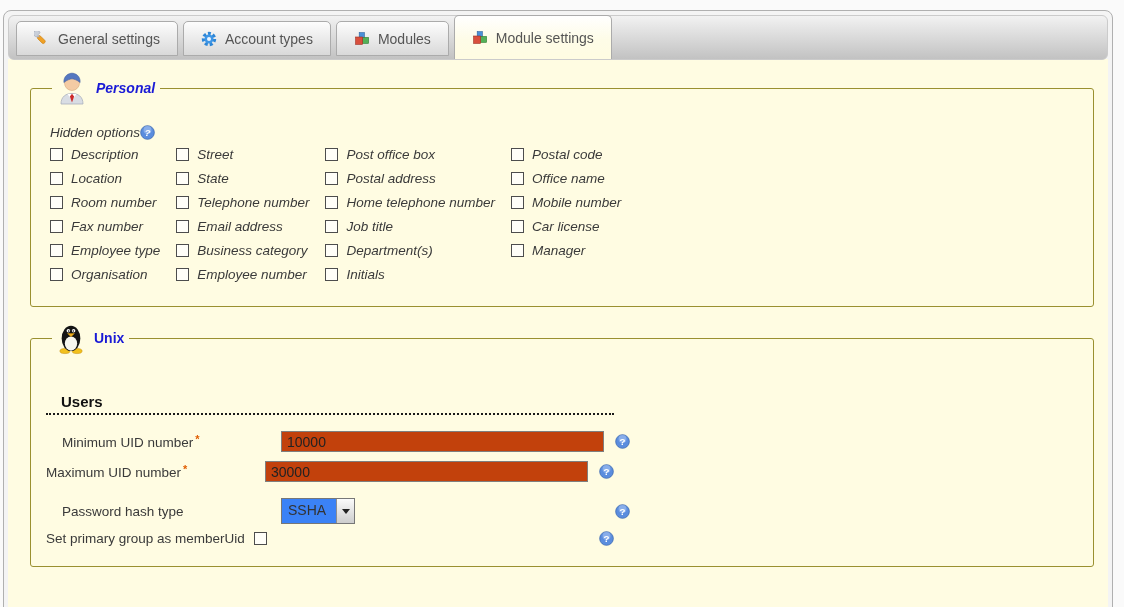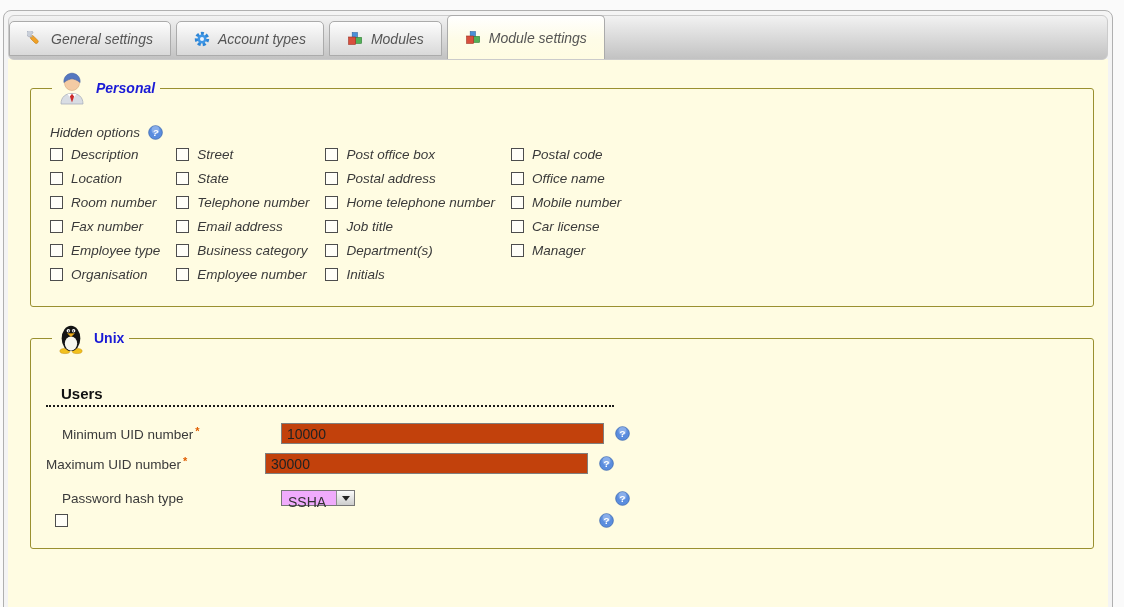--- a/index.html
+++ b/index.html
@@ -2,55 +2,55 @@
 <html><head>
 <meta charset="utf-8">
 <style>
   html,body{margin:0;padding:0;width:1124px;height:607px;overflow:hidden;
     background:#fafafa;font-family:"Liberation Sans",sans-serif;}
   .window{position:absolute;left:3px;top:10px;width:1110px;height:640px;
     box-sizing:border-box;background:#f4f4f4;border:1px solid #b0b0b0;
     border-radius:8px;padding:4px;}
   .tabbar{height:45px;box-sizing:border-box;background:linear-gradient(#f2f2f2,#c2c2c2);
     border:1px solid #cbcbcb;border-radius:6px;display:flex;align-items:flex-end;
-    position:relative;z-index:2;font-style:italic;}
+    padding-left:7px;position:relative;z-index:2;}
   .tab{box-sizing:border-box;height:35px;margin:0 5px 3px 0;padding:0 17px;
     border:1px solid #ababab;border-radius:5px 5px 0 0;
     background:linear-gradient(#fdfdfd,#d9d9d9);display:flex;align-items:center;
     gap:8px;font-size:14px;color:#555;cursor:pointer;white-space:nowrap;}
   .tab.active{height:44px;margin-bottom:0;border-bottom:0;
     background:linear-gradient(#ffffff 0%,#fefce7 55%,#fffce2 100%);}
   .content{background:#fffce2;height:580px;box-sizing:border-box;padding-top:12px;
     margin-top:-1px;}
   fieldset.group{margin:0 14px 0 22px;border:1px solid #9a9030;border-radius:3px;
     padding:6px 20px 20px 15px;}
   fieldset.personal{margin-bottom:14px;font-style:italic;}
   legend.group-legend{display:flex;align-items:center;gap:9px;padding:0 5px;margin-left:6px;}
   .legend-title{color:#1a1ad6;font-weight:bold;font-size:14px;}
-  .hidden-options{display:flex;align-items:center;gap:8px;margin:14px 0 2px 4px;
+  .hidden-options{display:flex;align-items:center;margin:14px 0 2px 4px;
     font-size:13.5px;color:#3a3a3a;}
   table.cbgrid{margin-left:4px;border-collapse:separate;border-spacing:0;}
   .cbgrid td{padding:4.5px 16px 4.5px 0;font-size:13.5px;color:#3a3a3a;white-space:nowrap;}
   .cbitem{display:flex;align-items:center;gap:8px;}
   .checkbox{width:13px;height:13px;box-sizing:border-box;background:#fffef8;
     border:1px solid #4d4d4d;flex:0 0 auto;cursor:pointer;}
-  .section-head{box-sizing:border-box;width:568px;margin-top:24px;padding:0 0 3px 15px;
+  .section-head{box-sizing:border-box;width:568px;margin-top:32px;padding:0 0 3px 15px;
     border-bottom:2px dotted #1a1a1a;font-weight:bold;font-size:15px;color:#111;}
   .section-head.options{margin-top:20px;}
   .field-row{display:flex;align-items:center;width:568px;margin-top:9px;
     font-size:13.5px;color:#3a3a3a;}
   .field-row.first{margin-top:16px;margin-left:16px;}
   .field-label{flex:0 0 219px;}
   .req{color:#e05d00;font-size:11px;vertical-align:4px;margin-left:2px;font-weight:bold;}
   input.textfield{box-sizing:border-box;width:323px;height:21px;background:#c2410c;
     border:1px solid #7f7f7f;padding:1px 5px;font-family:"Liberation Sans",sans-serif;
     font-size:14px;color:#222;}
   .help-btn{margin-left:auto;width:15px;height:15px;cursor:pointer;flex:0 0 auto;}
-  .select{display:inline-flex;align-items:stretch;height:16px;box-sizing:border-box;
-    border:1px solid #777;background:#f0abfc;cursor:pointer;}
+  .select{display:inline-flex;align-items:stretch;height:26px;box-sizing:border-box;
+    border:1px solid #777;background:#3b82f6;cursor:pointer;}
   .select-value{padding:3px 10px 0 6px;font-size:14px;color:#333;}
   .select-btn{width:17px;background:linear-gradient(#fbfbfb,#cdcdcd);
     border-left:1px solid #8e8e8e;display:flex;align-items:center;justify-content:center;}
   .select-btn::after{content:"";border:4px solid transparent;border-top:5px solid #222;
     margin-top:5px;}
   .member-row{margin-top:7px;}
   .member-row .checkbox{margin-left:9px;}
   .icon16{width:16px;height:16px;flex:0 0 auto;}
 </style>
 </head>
@@ -318,20 +318,21 @@
           <span class="select-btn"></span>
         </span>
         <svg class="help-btn" viewBox="0 0 16 16">
           <circle cx="8" cy="8" r="7.3" fill="#5b8dde" stroke="#3a67b0" stroke-width="0.8"></circle>
           <circle cx="8" cy="5.2" r="4.2" fill="#9dbcf0" opacity="0.7"></circle>
           <text x="8" y="11.8" text-anchor="middle" font-size="10.5" font-weight="bold" fill="#ffffff" font-family="Liberation Sans, sans-serif">?</text>
         </svg>
       </div>
 
       <div class="field-row member-row">
+        <span>Set primary group as memberUid</span>
         <span class="checkbox"></span>
         <svg class="help-btn" viewBox="0 0 16 16">
           <circle cx="8" cy="8" r="7.3" fill="#5b8dde" stroke="#3a67b0" stroke-width="0.8"></circle>
           <circle cx="8" cy="5.2" r="4.2" fill="#9dbcf0" opacity="0.7"></circle>
           <text x="8" y="11.8" text-anchor="middle" font-size="10.5" font-weight="bold" fill="#ffffff" font-family="Liberation Sans, sans-serif">?</text>
         </svg>
       </div>
 
     </fieldset>
   </div>

